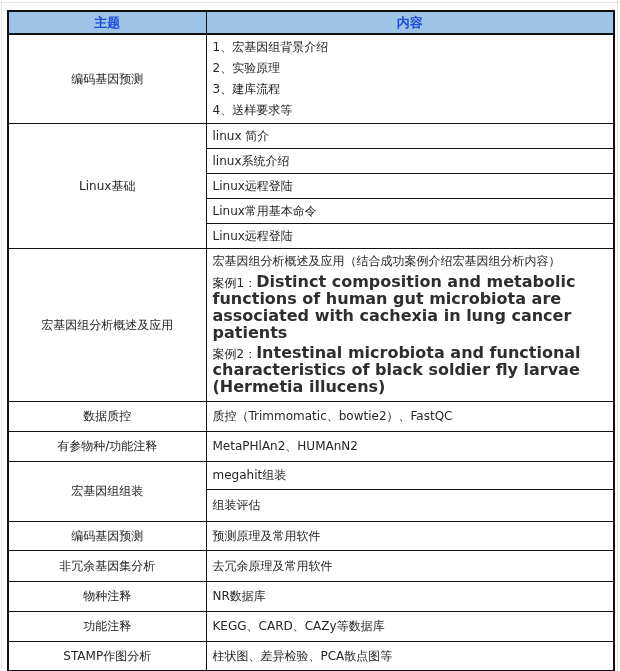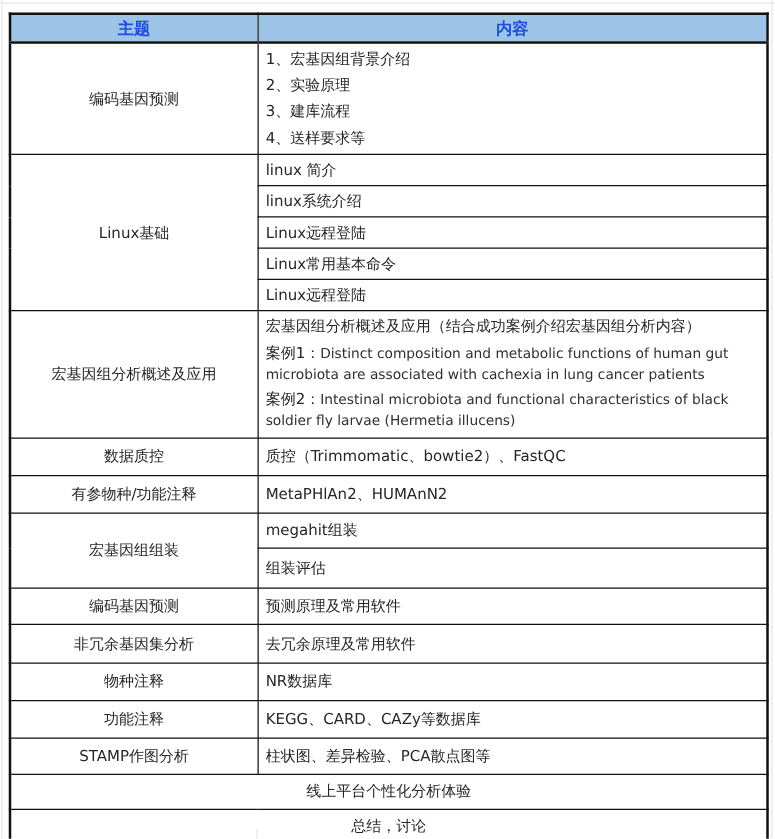--- a/index.html
+++ b/index.html
@@ -47,21 +47,21 @@
   td.content-cell {
     text-align:left;
     vertical-align:middle;
     font-size:12px;
     padding:2px 8px 2px 6px;
   }
   .line { line-height:21px; white-space:nowrap; }
   .intro-line { font-size:12px; line-height:20px; margin-bottom:3px; }
   .case-block { line-height:16px; margin-bottom:3px; }
   .case-label { font-size:12px; }
-  .case-text  { font-size:11px; color:#2e2e2e; }
+  .case-text  { font-size:16px; color:#2e2e2e;font-weight:bold; }
   td.merged-cell {
     text-align:center;
     vertical-align:middle;
     font-size:12px;
   }
 </style>
 </head>
 <body>
 
 <div class="gridline gl-top"></div>

